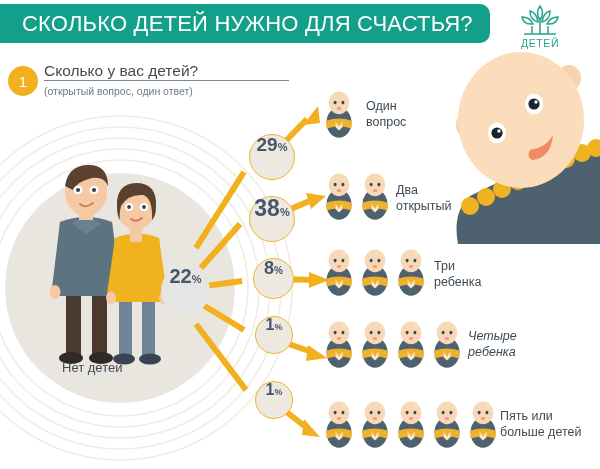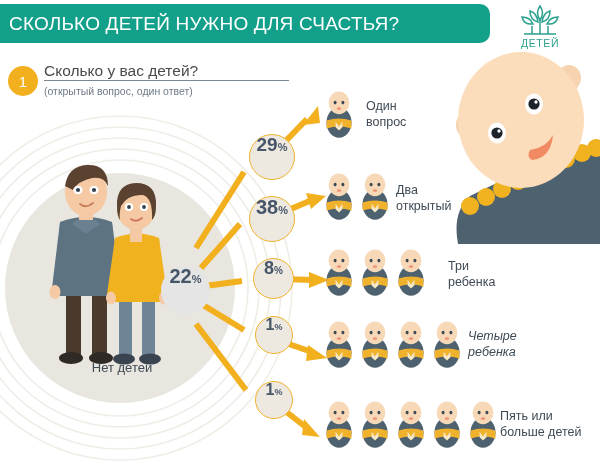--- a/index.html
+++ b/index.html
@@ -14,22 +14,22 @@
   #stage{position:relative;width:600px;height:469px;overflow:hidden;}
 
   
   .header-bar{
     position:absolute;left:0;top:4px;width:490px;height:39px;
     background:#12A08A;
     border-top-right-radius:10px;border-bottom-right-radius:10px;
     display:flex;align-items:center;
   }
   .header-title{
-    color:#ffffff;font-size:19px;letter-spacing:.2px;
-    padding-left:9px;white-space:nowrap;font-weight:400;
+    color:#ffffff;font-size:22px;letter-spacing:.2px;
+    padding-left:22px;white-space:nowrap;font-weight:400;
   }
   .logo{
     position:absolute;left:505px;top:2px;width:70px;height:50px;
     display:flex;flex-direction:column;align-items:center;justify-content:flex-start;
   }
   .logo-text{
     font-size:10.5px;color:#2aa18c;letter-spacing:.6px;margin-top:1px;font-weight:400;
   }
 
   
@@ -60,44 +60,44 @@
     box-sizing:border-box;
   }
   .bub-open{ background:#EDE9E0;border:1.8px solid #F0B22C;margin-left:13px; }
   .bub-solid{ background:#e5e5e5;border:none; }
   .bub .num{ color:#48566A; font-weight:700; line-height:1; }
   .bub .pct{ color:#48566A; font-weight:700; line-height:1; }
 
   .b29{left:236px;top:134px;width:46px;height:46px;}
   .b29 .num{font-size:19px;} .b29 .pct{font-size:11px;}
   .b38{left:236px;top:196px;width:46px;height:46px;}
-  .b38 .num{font-size:20px;} .b38 .pct{font-size:11px;}
+  .b38 .num{font-size:23px;} .b38 .pct{font-size:11px;}
   .b8 {left:240px;top:258px;width:41px;height:41px;}
   .b8 .num{font-size:18px;} .b8 .pct{font-size:10px;}
   .b1a{left:242px;top:316px;width:38px;height:38px;}
   .b1a .num{font-size:16px;} .b1a .pct{font-size:9px;}
   .b1b{left:242px;top:381px;width:38px;height:38px;}
   .b1b .num{font-size:16px;} .b1b .pct{font-size:9px;}
   .b22{left:161px;top:266px;width:49px;height:49px;}
   .b22 .num{font-size:20px;} .b22 .pct{font-size:11px;}
 
   
   .cap-none{
-    position:absolute;left:62px;top:360px;width:120px;text-align:center;
+    position:absolute;left:62px;top:360px;width:120px;
     font-size:13px;color:#3E4A55;
   }
 
   
   .rlabel{
     position:absolute;font-size:12.5px;color:#3E4A55;line-height:1.28;
     white-space:pre-line;
   }
   .l1{left:366px;top:98px;}
   .l2{left:396px;top:182px;}
-  .l3{left:434px;top:258px;margin-left:14px;}
+  .l3{left:434px;top:258px;}
   .l4{left:468px;top:328px;font-style:italic;}
   .l5{left:500px;top:408px;}
 </style>
 </head>
 <body>
 
 <div id="stage">
 
   <svg id="art" viewBox="0 0 600 469">
     <defs>

